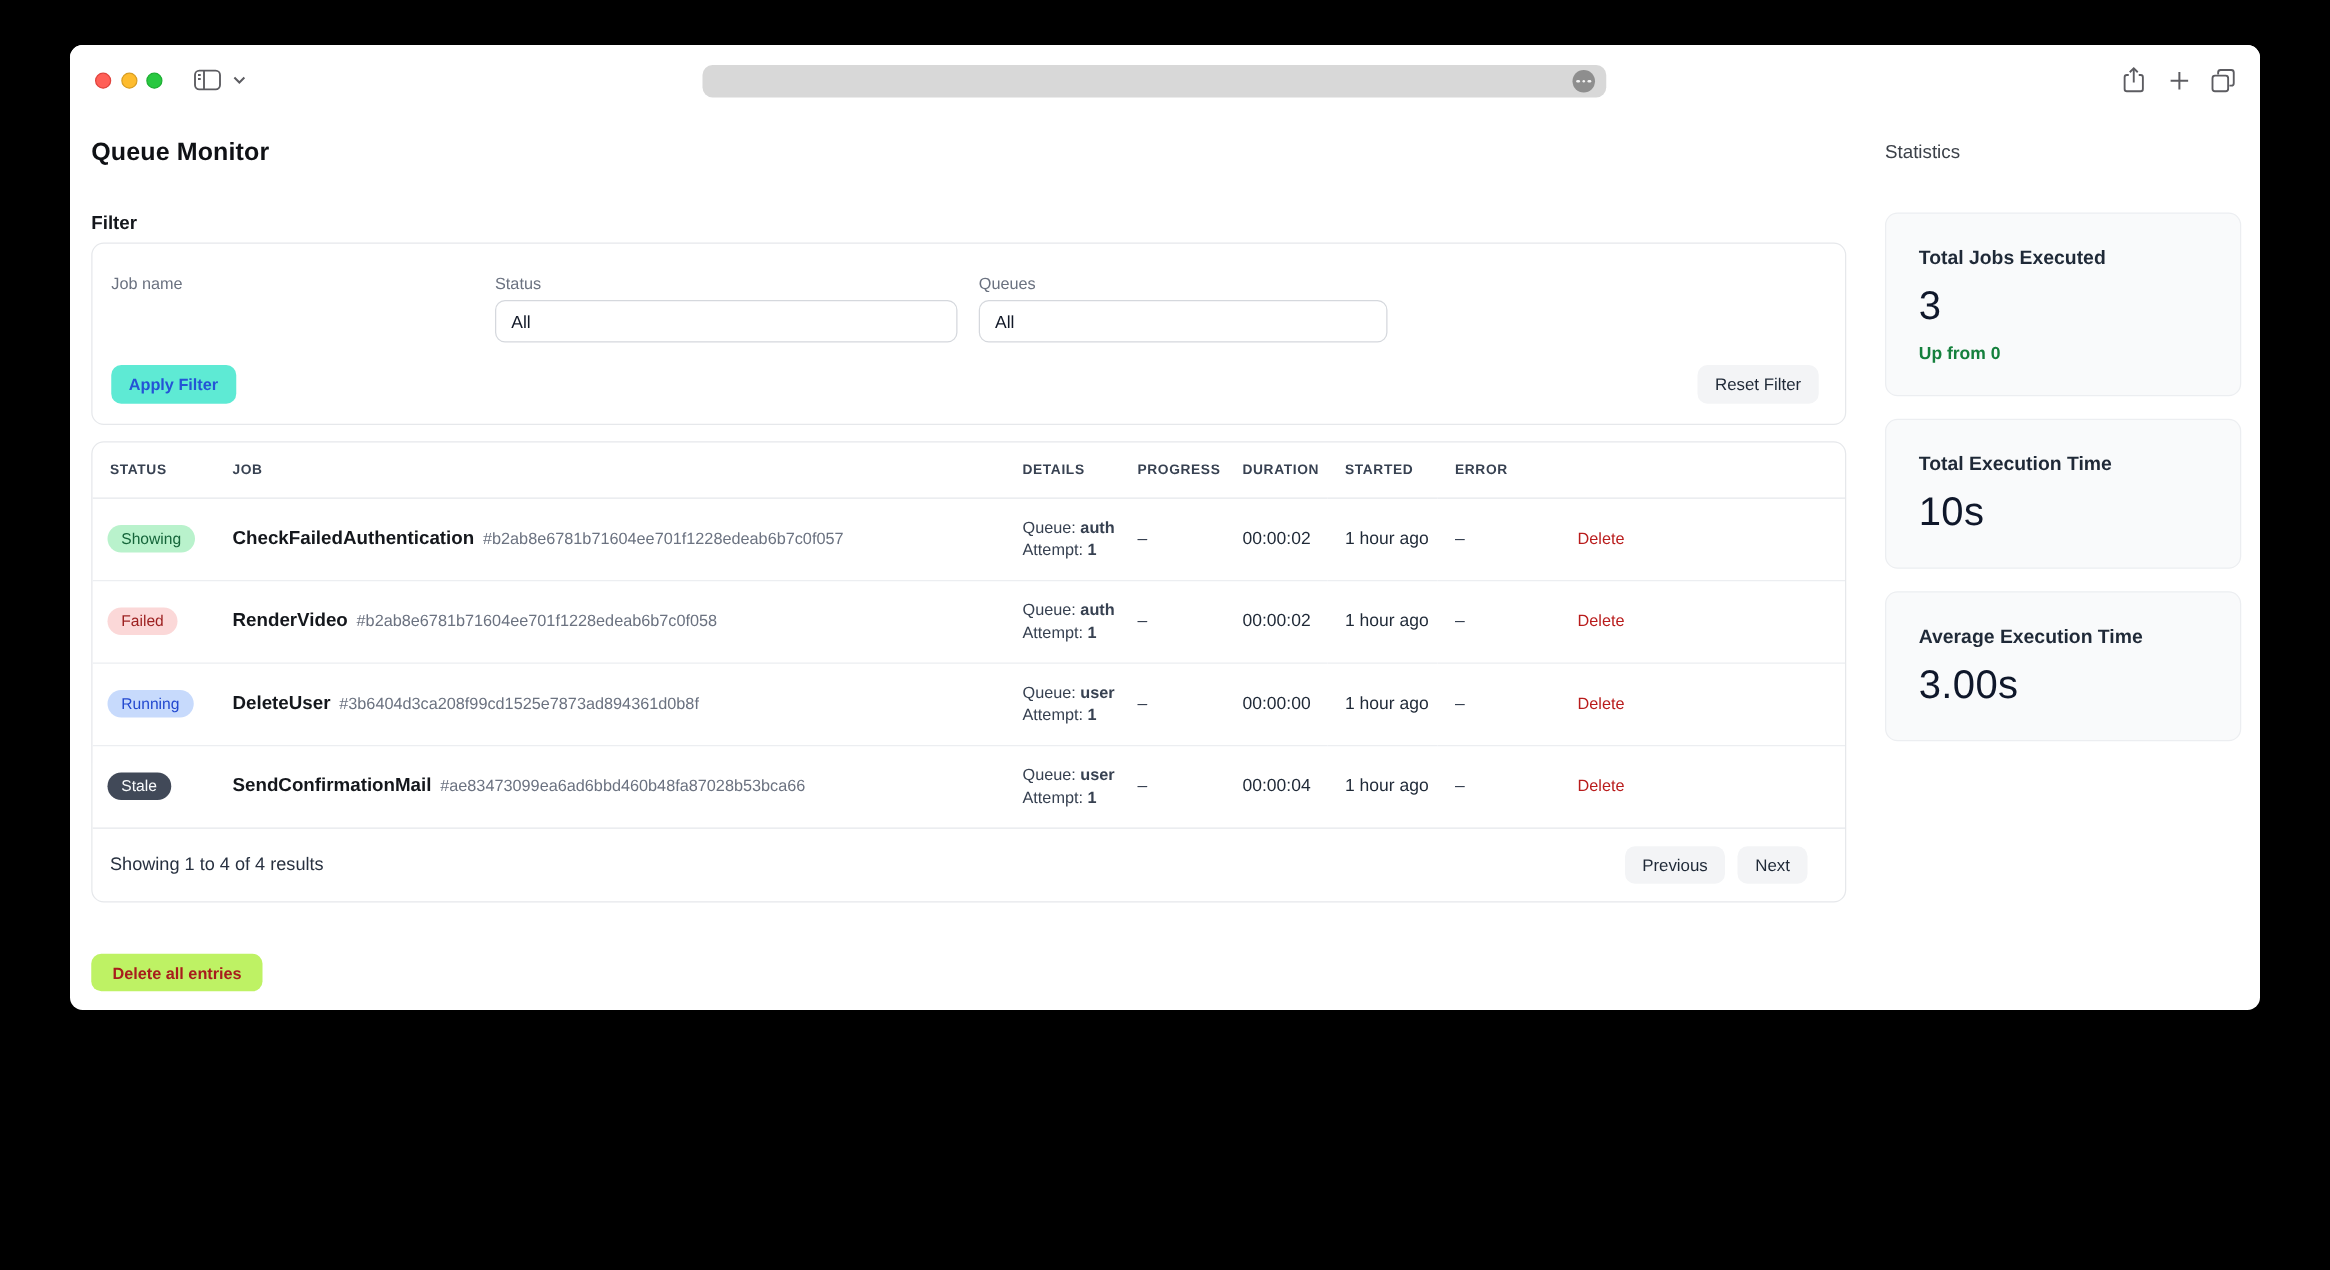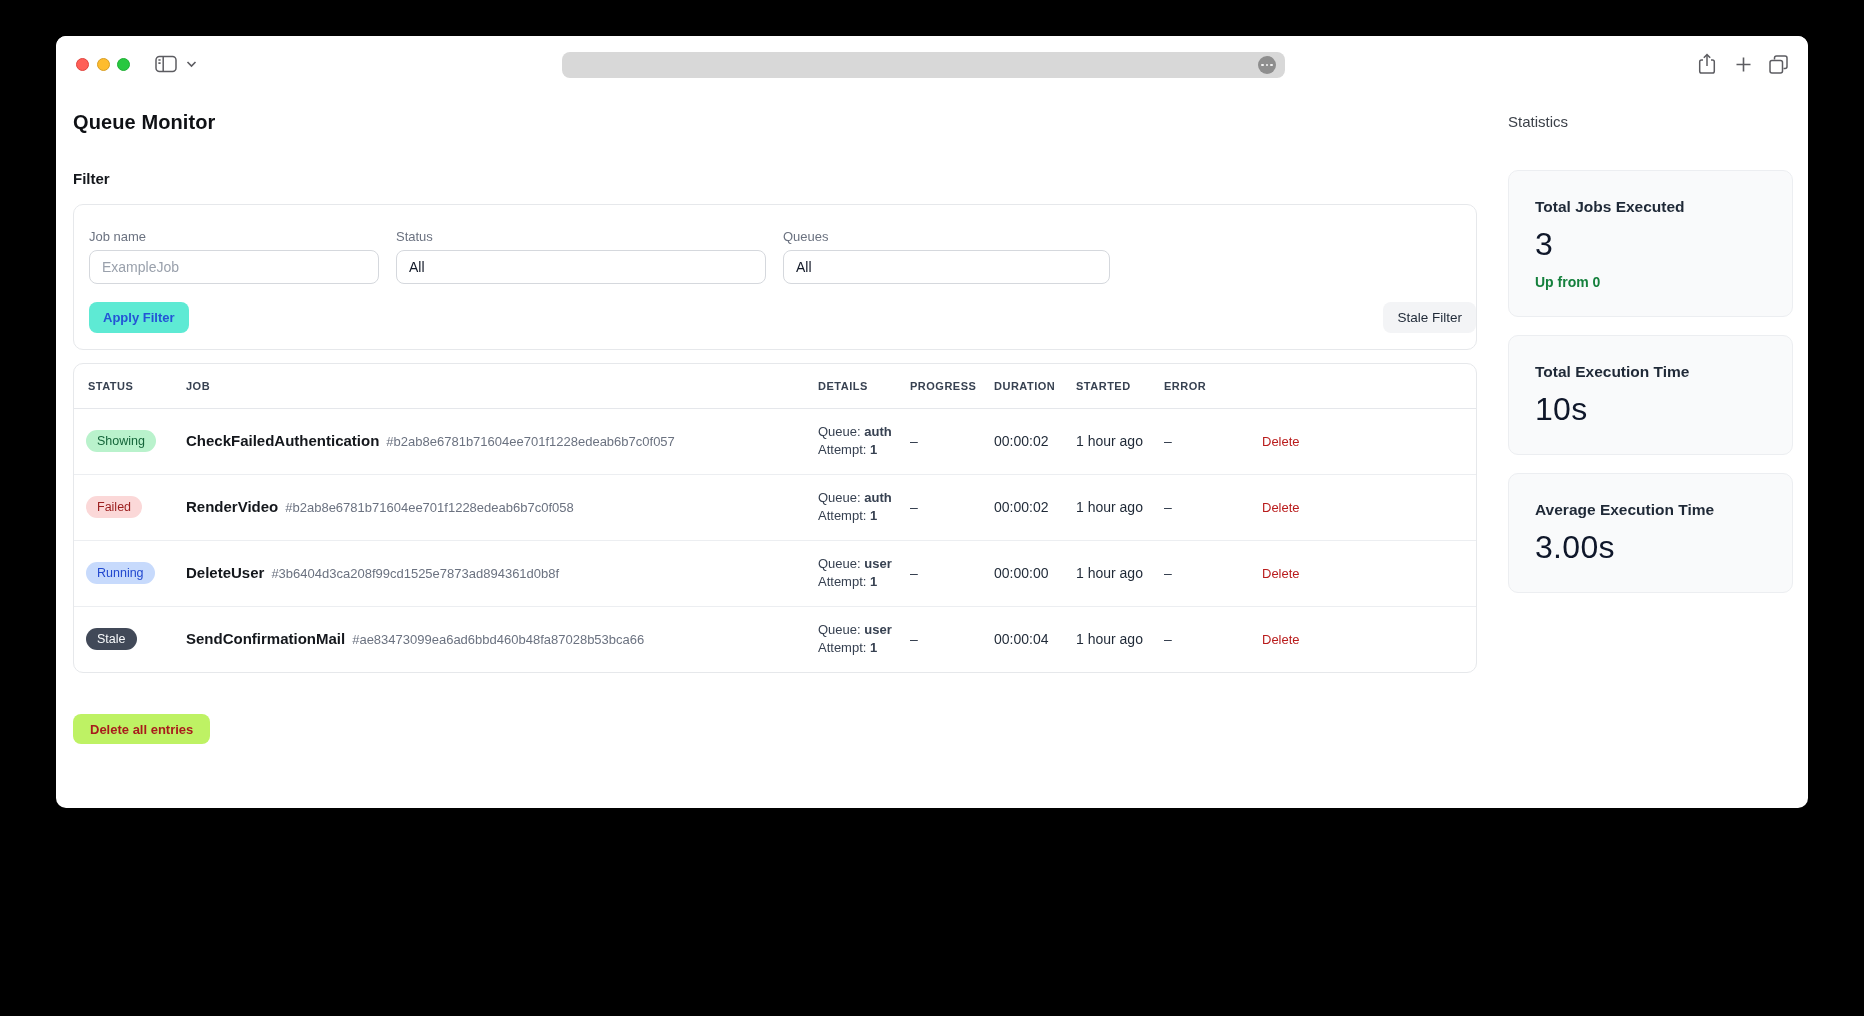--- a/index.html
+++ b/index.html
@@ -35,21 +35,21 @@
   .content { display: flex; align-items: flex-start; padding: 19px 15px 0 17px; }
   .main-col { width: 1404px; }
   .side-col { width: 285px; margin-left: 31px; }
   h1.page-title { font-size: 20px; line-height: 22px; font-weight: 700; color: #0f1115; letter-spacing: .1px; }
   .side-title { font-size: 15px; line-height: 22px; color: #3c4149; font-weight: 400; }
   .section-label { font-size: 15px; font-weight: 700; color: #14171c; }
   .filter-label { margin-top: 37px; }
   .jobs-label { margin-top: 34px; }
   .card { border: 1px solid #e6e8eb; border-radius: 10px; background: #fff; }
   
-  .filter-card { margin-top: 17px; padding: 24px 0 16px 15px; }
+  .filter-card { margin-top: 7px; padding: 24px 21px 16px 15px; }
   .filter-fields { display: flex; }
   .field { display: flex; flex-direction: column; }
   .field + .field { margin-left: 17px; }
   .f-jobname { width: 290px; } .f-status { width: 370px; } .f-queues { width: 327px; }
   .field-label { font-size: 13px; color: #6b7280; margin-bottom: 6px; }
   .text-input, .select {
     height: 34px; border: 1px solid #d5d8dd; border-radius: 8px; background: #fff;
     font-family: inherit; font-size: 14px; padding: 0 12px; color: #111827; width: 100%;
     display: flex; align-items: center;
   }
@@ -146,38 +146,37 @@
 
     <div class="main-col">
       <h1 class="page-title">Queue Monitor</h1>
 
       <div class="section-label filter-label">Filter</div>
 
       <div class="card filter-card">
         <div class="filter-fields">
           <div class="field f-jobname">
             <label class="field-label">Job name</label>
-            <input class="text-input" type="text" placeholder="ExampleJob" style="">
           </div>
           <div class="field f-status">
             <label class="field-label">Status</label>
             <div class="select">
               <span>All</span>
             </div>
           </div>
           <div class="field f-queues">
             <label class="field-label">Queues</label>
             <div class="select">
               <span>All</span>
             </div>
           </div>
         </div>
         <div class="filter-actions">
           <button class="btn btn-apply">Apply Filter</button>
-          <button class="btn btn-gray">Stale Filter</button>
+          <button class="btn btn-gray">Reset Filter</button>
         </div>
       </div>
 
 
       <div class="card table-card">
         <table>
           <colgroup>
             <col style="width:98px">
               <col style="width:632px">
               <col style="width:92px">
@@ -255,20 +254,27 @@
       <div class="detail-line"><span>Attempt:</span> <b>1</b></div>
     </td>
     <td><span class="cell-dash">–</span></td>
     <td><span class="cell-time">00:00:04</span></td>
     <td><span class="cell-started">1 hour ago</span></td>
     <td><span class="cell-dash">–</span></td>
     <td class="action-cell"><span class="delete-link">Delete</span></td>
   </tr>
             </tbody>
         </table>
+        <div class="table-footer">
+          <span class="showing">Showing 1 to 4 of 4 results</span>
+          <span class="pager">
+            <button class="btn btn-gray">Previous</button>
+            <button class="btn btn-gray">Next</button>
+          </span>
+        </div>
       </div>
 
       <button class="btn danger-btn">Delete all entries</button>
     </div>
 
     <div class="side-col">
       <div class="side-title">Statistics</div>
       <div id="stat-cards">
           <div class="stat-card">
     <div class="stat-label">Total Jobs Executed</div>

